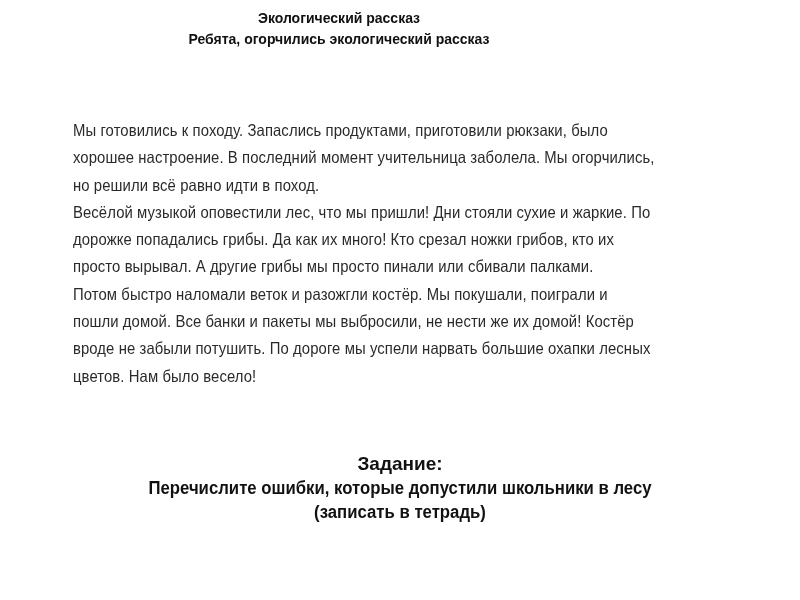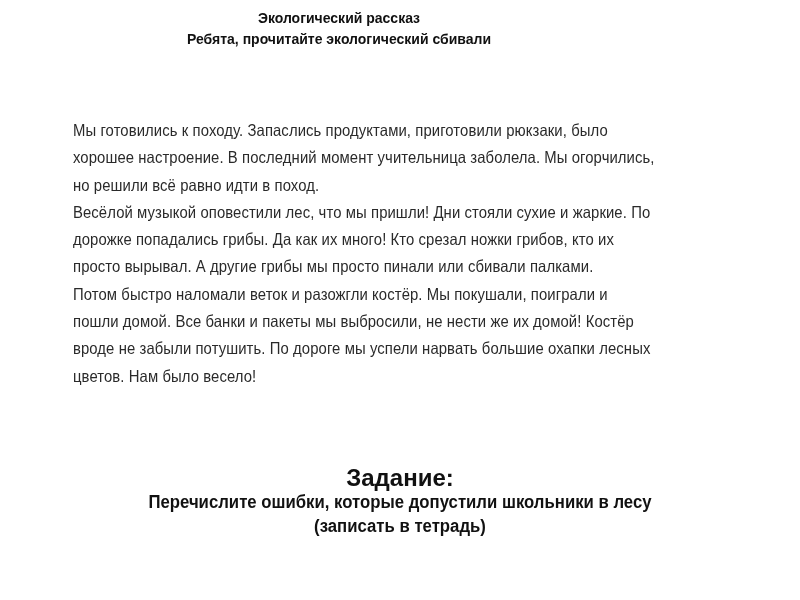--- a/index.html
+++ b/index.html
@@ -47,37 +47,36 @@
       position: absolute;
       top: 452px;
       left: 0;
       width: 800px;
       text-align: center;
       font-family: "Liberation Sans", sans-serif;
       font-weight: bold;
       color: #111111;
     }
     .task .task-title {
-      font-size: 24px;
+      font-size: 19px;
       line-height: 24px;
-      margin-top: 14px;
     }
     .task .task-text {
       font-size: 18px;
       line-height: 24px;
       transform: scaleX(0.93);
       transform-origin: center top;
     }
   </style>
 </head>
 <body>
 
 <div class="header">
   <div>Экологический рассказ</div>
-  <div>Ребята, прочитайте экологический сбивали</div>
+  <div>Ребята, огорчились экологический рассказ</div>
 </div>
 
 <div class="story">
   <div class="line">Мы готовились к походу. Запаслись продуктами, приготовили рюкзаки, было</div>
   <div class="line">хорошее настроение. В последний момент учительница заболела. Мы огорчились,</div>
   <div class="line">но решили всё равно идти в поход.</div>
   <div class="line">Весёлой музыкой оповестили лес, что мы пришли! Дни стояли сухие и жаркие. По</div>
   <div class="line">дорожке попадались грибы. Да как их много! Кто срезал ножки грибов, кто их</div>
   <div class="line">просто вырывал. А другие грибы мы просто пинали или сбивали палками.</div>
   <div class="line">Потом быстро наломали веток и разожгли костёр. Мы покушали, поиграли и</div>

